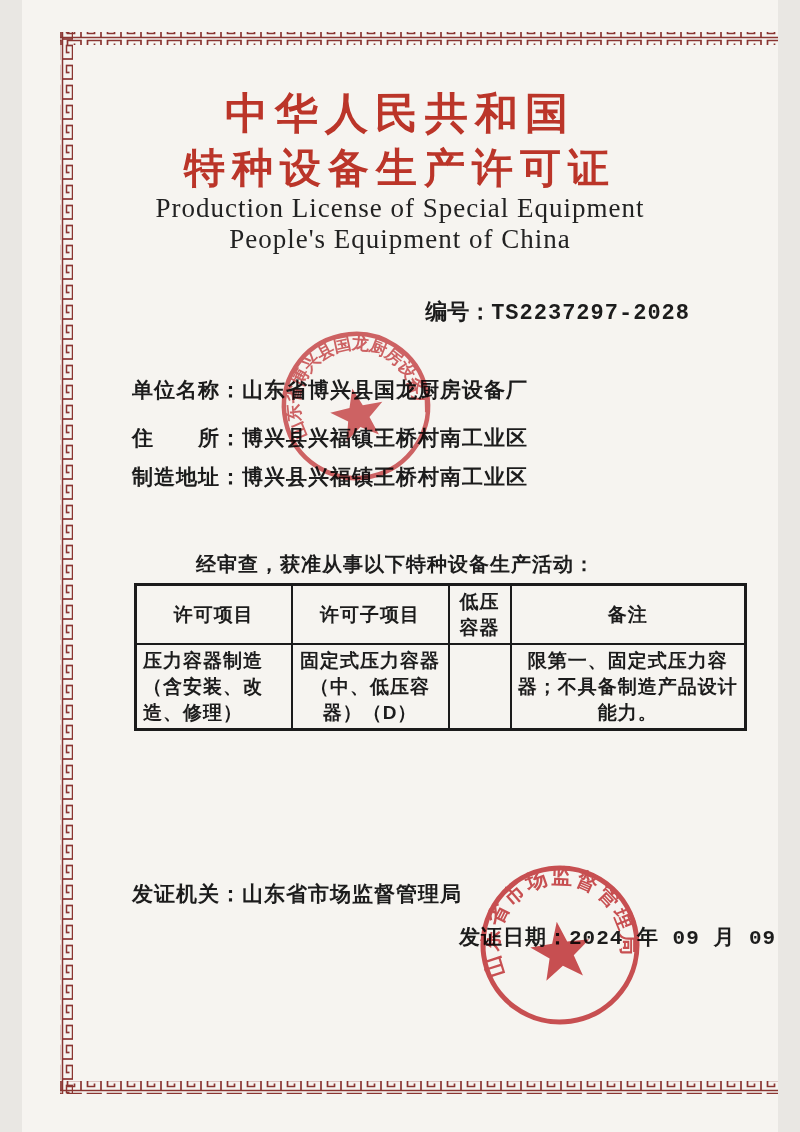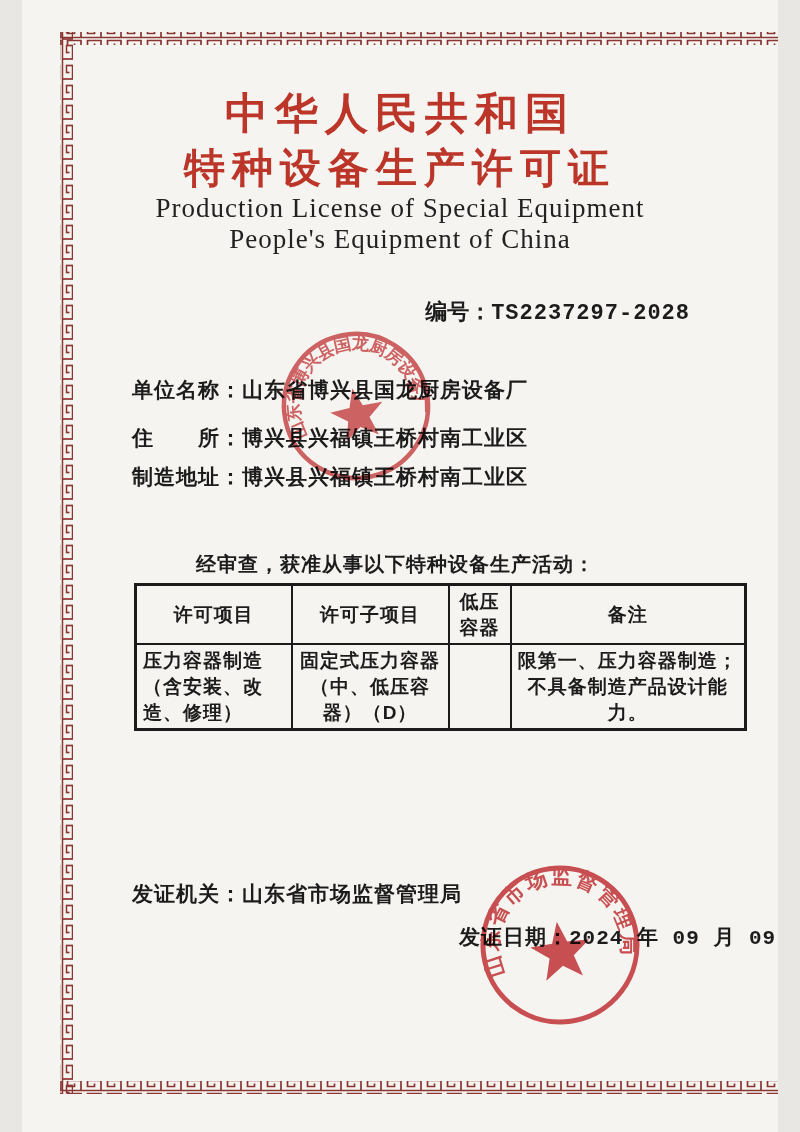--- a/index.html
+++ b/index.html
@@ -97,21 +97,21 @@
         <tr class="hrow">
       <th>许可项目</th>
       <th>许可子项目</th>
       <th>低压容器</th>
       <th>备注</th>
     </tr>
     <tr class="drow">
       <td class="c1">压力容器制造（含安装、改造、修理）</td>
       <td>固定式压力容器（中、低压容器）（D）</td>
       <td></td>
-      <td>限第一、压力容器制造；不具备制造产品设计能力。</td>
+      <td>限第一、固定式压力容器；不具备制造产品设计能力。</td>
     </tr>
   </tbody>
     </table>
 
   <div class="footer-line authority">
     <span>发证机关：</span><span>山东省市场监督管理局</span>
   </div>
   <div class="footer-line issue">
     <span>发证日期：</span><span class="num">2024 年 09 月 09 日</span>
   </div>

